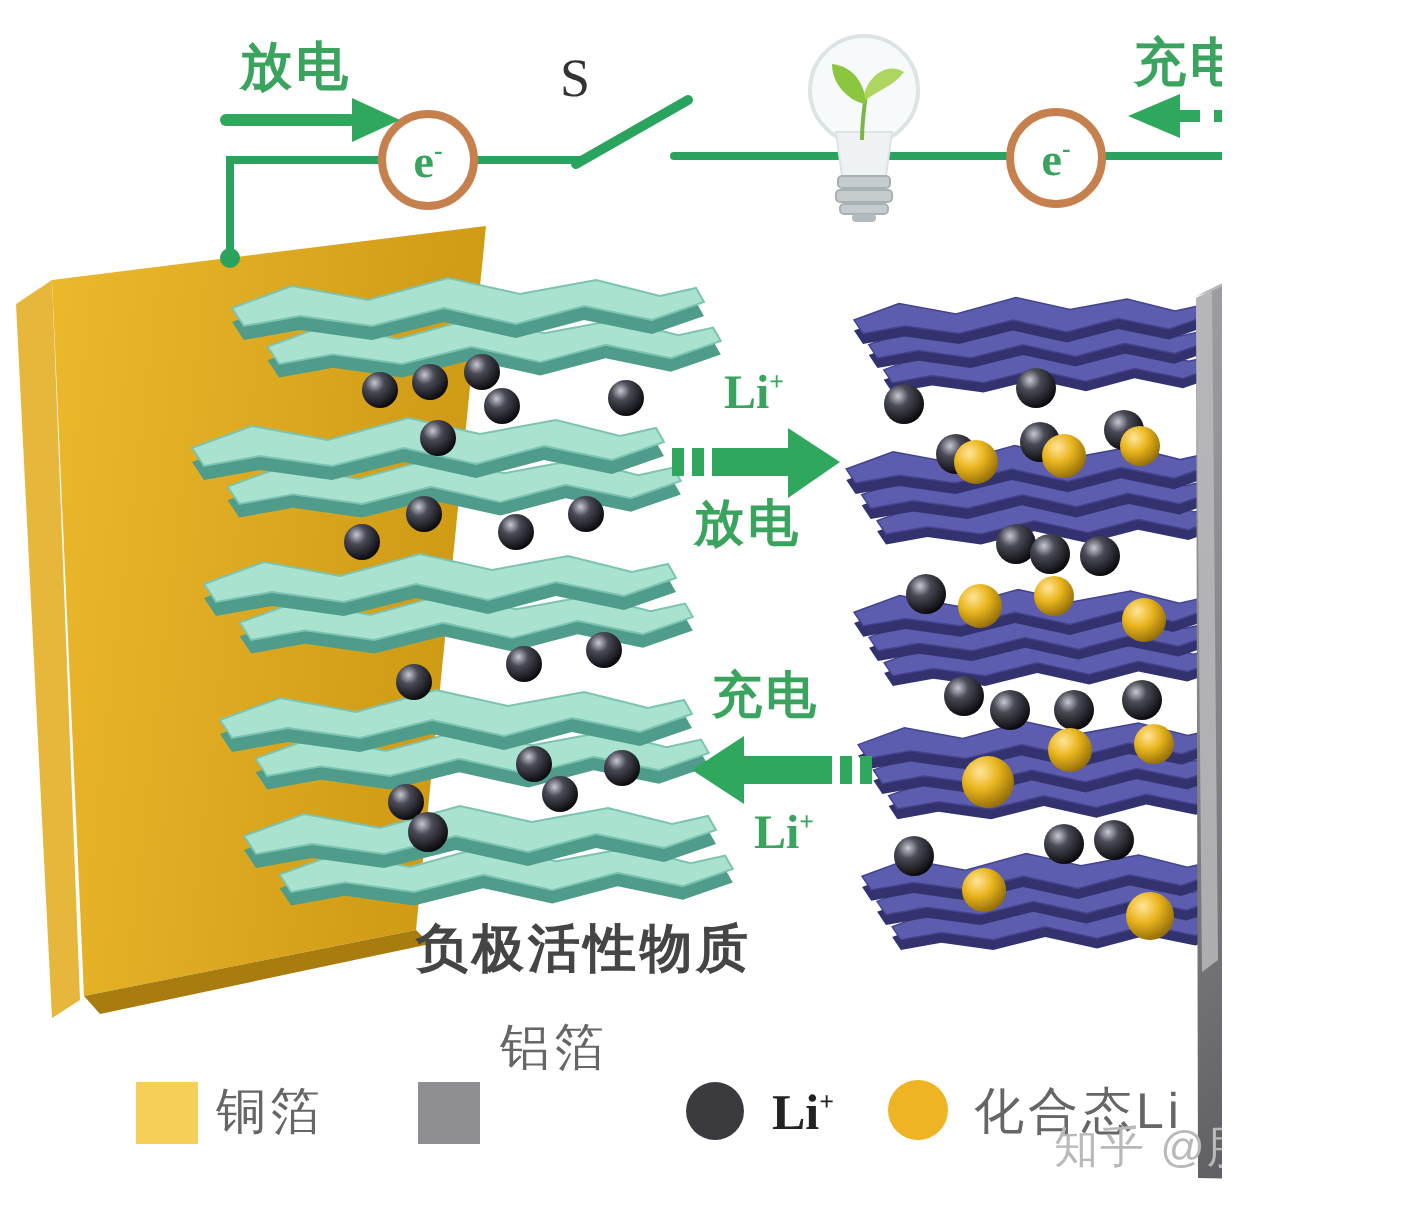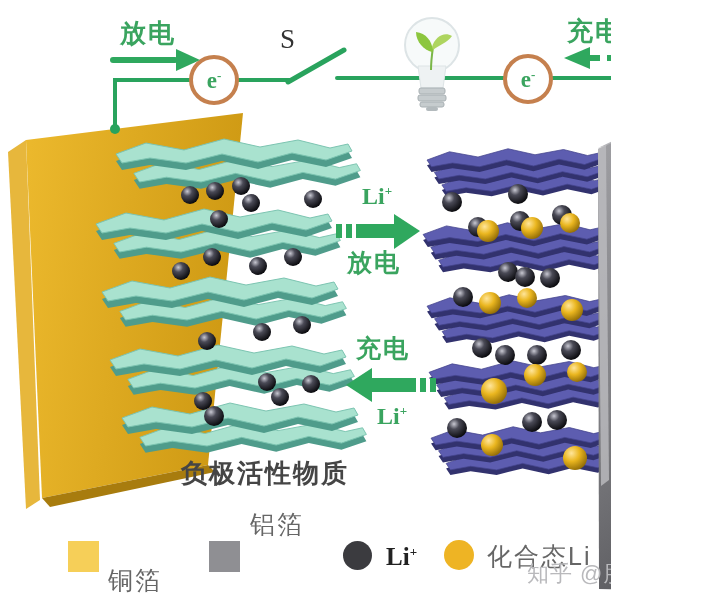--- a/index.html
+++ b/index.html
@@ -220,24 +220,24 @@
 
   <div class="lbl ctr green li-lbl serif" style="left:377px;top:184px;">
     <span>Li</span><sup class="lisup">+</sup>
   </div>
   <div class="lbl ctr green mid-flow zh" style="left:374px;top:250px;">放电</div>
   <div class="lbl ctr green mid-flow zh" style="left:383px;top:336px;">充电</div>
   <div class="lbl ctr green li-lbl serif" style="left:392px;top:404px;">
     <span>Li</span><sup class="lisup">+</sup>
   </div>
 
-  <div class="lbl ctr electrode-lbl zh" style="left:265px;top:461px;font-family:Liberation Serif, serif;">负极活性物质</div>
+  <div class="lbl ctr electrode-lbl zh" style="left:292px;top:461px;">负极活性物质</div>
 
   <div class="legend-swatch" style="left:68px;top:541px;background:var(--legend-copper);"></div>
-  <div class="lbl legend-txt zh" style="left:108px;top:544px;margin-top:24px;">铜箔</div>
+  <div class="lbl legend-txt zh" style="left:108px;top:544px;">铜箔</div>
 
   <div class="legend-swatch" style="left:209px;top:541px;background:var(--legend-aluminum);"></div>
   <div class="lbl legend-txt zh" style="left:250px;top:512px;">铝箔</div>
 
   <div class="legend-swatch legend-circle" style="left:343px;top:541px;width:29px;height:29px;background:var(--legend-li-dark);"></div>
   <div class="lbl legend-li" style="left:386px;top:544px;">
     <span>Li</span><sup class="lisup">+</sup>
   </div>
 
   <div class="legend-swatch legend-circle" style="left:444px;top:540px;width:30px;height:30px;background:var(--legend-li-gold);"></div>

